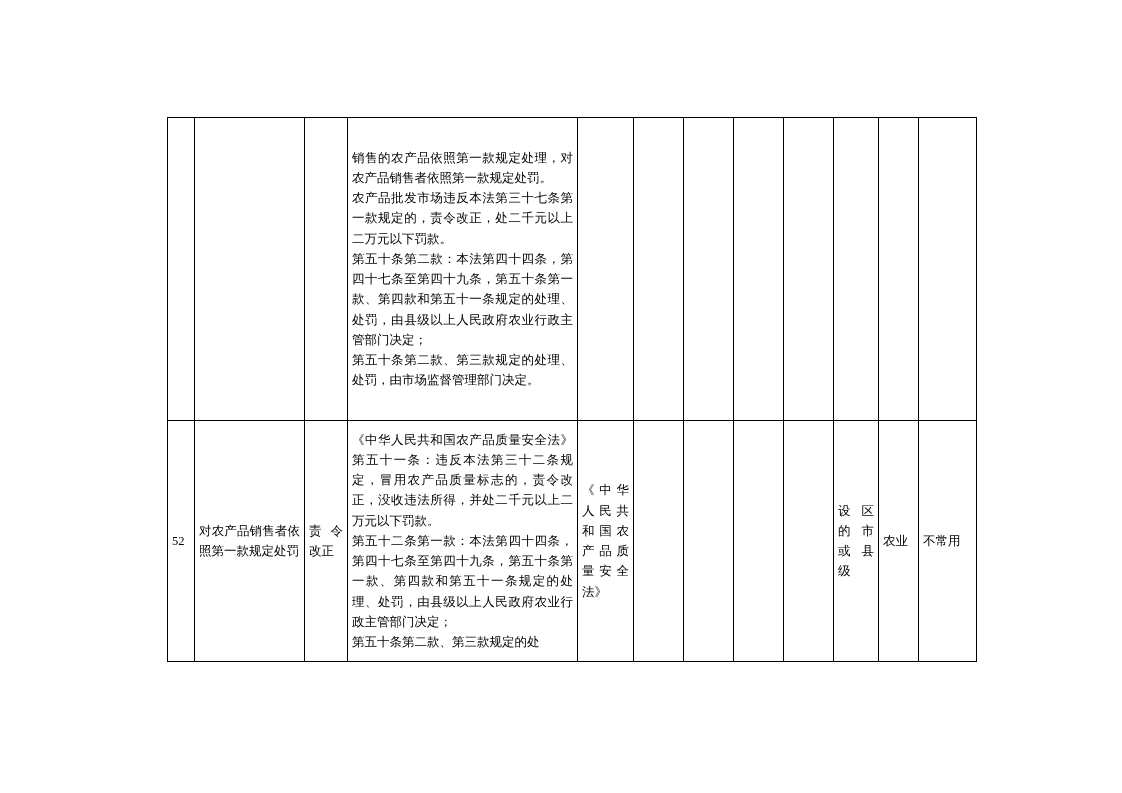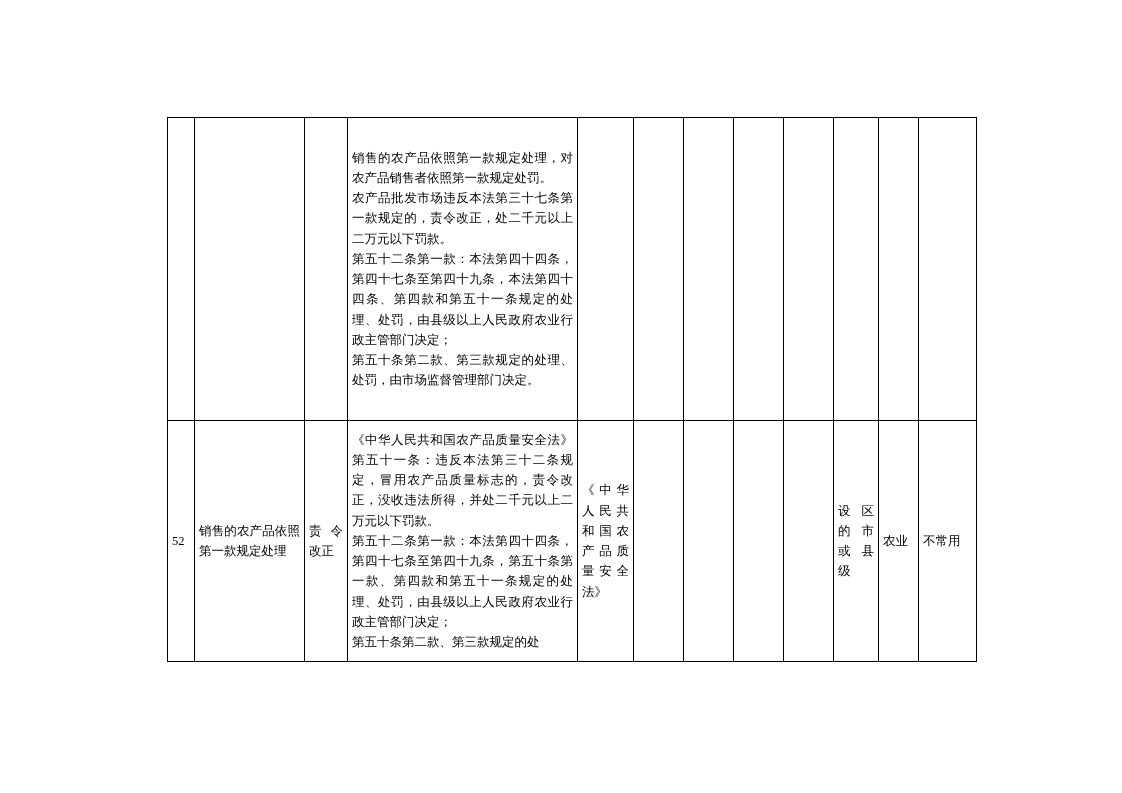--- a/index.html
+++ b/index.html
@@ -107,34 +107,34 @@
       <col class="c-dept">
       <col class="c-freq">
     </colgroup>
     <tbody>
       <tr style="height:303px;">
         <td class="cell-no"></td>
         <td class="cell-name"></td>
         <td class="cell-type"></td>
         <td class="cell-basis" style="white-space: pre-wrap;">销售的农产品依照第一款规定处理，对农产品销售者依照第一款规定处罚。
 农产品批发市场违反本法第三十七条第一款规定的，责令改正，处二千元以上二万元以下罚款。
-第五十二条第一款：本法第四十四条，第四十七条至第四十九条，本法第四十四条、第四款和第五十一条规定的处理、处罚，由县级以上人民政府农业行政主管部门决定；
+第五十条第二款：本法第四十四条，第四十七条至第四十九条，第五十条第一款、第四款和第五十一条规定的处理、处罚，由县级以上人民政府农业行政主管部门决定；
 第五十条第二款、第三款规定的处理、处罚，由市场监督管理部门决定。</td>
         <td class="cell-law"></td>
         <td class="cell-empty"></td>
         <td class="cell-empty"></td>
         <td class="cell-empty"></td>
         <td class="cell-empty"></td>
         <td class="cell-level"></td>
         <td class="cell-dept"></td>
         <td class="cell-freq"></td>
       </tr>
       <tr style="height:241px;">
         <td class="cell-no">52</td>
-        <td class="cell-name">销售的农产品依照第一款规定处理</td>
+        <td class="cell-name">对农产品销售者依照第一款规定处罚</td>
         <td class="cell-type">责令改正</td>
         <td class="cell-basis" style="white-space: pre-wrap; margin-left: 24px;">《中华人民共和国农产品质量安全法》第五十一条：违反本法第三十二条规定，冒用农产品质量标志的，责令改正，没收违法所得，并处二千元以上二万元以下罚款。
 第五十二条第一款：本法第四十四条，第四十七条至第四十九条，第五十条第一款、第四款和第五十一条规定的处理、处罚，由县级以上人民政府农业行政主管部门决定；
 第五十条第二款、第三款规定的处</td>
         <td class="cell-law">《中华人民共和国农产品质量安全法》</td>
         <td class="cell-empty"></td>
         <td class="cell-empty"></td>
         <td class="cell-empty"></td>
         <td class="cell-empty"></td>
         <td class="cell-level">设区的市或县级</td>

